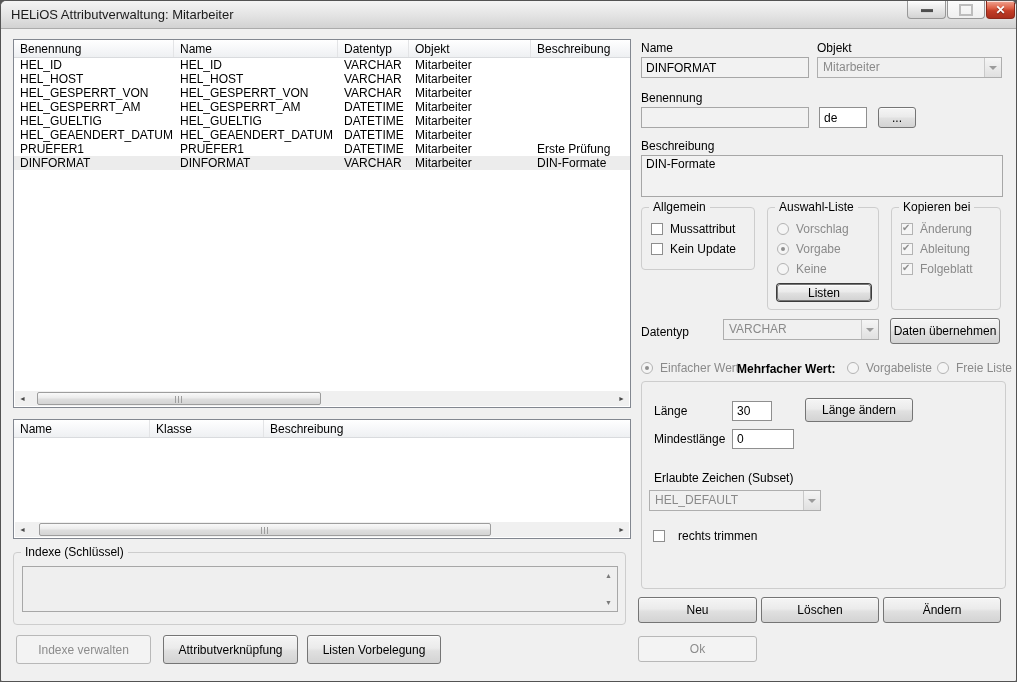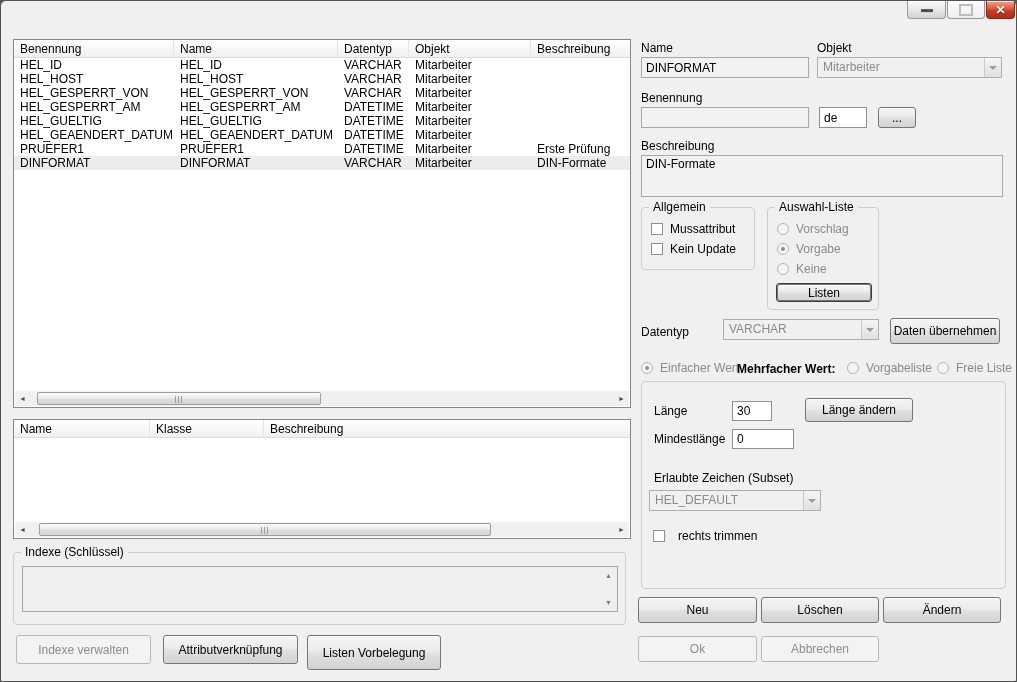--- a/index.html
+++ b/index.html
@@ -88,20 +88,23 @@
   .varea { position:absolute; background:#efefef; border:1px solid #a7a7a7; }
   .va-arrow { position:absolute; right:2px; width:13px; height:13px; color:#7a7a7a; font-size:7px;
               display:flex; align-items:center; justify-content:center; }
   .va-arrow.up{top:2px}.va-arrow.down{bottom:2px}
 </style>
 </head>
 <body>
 
 <div class="window">
 
+  <div class="titlebar">
+    <div class="title-text">HELiOS Attributverwaltung: Mitarbeiter</div>
+  </div>
   <div class="winbtn min"></div>
   <div class="winbtn max"></div>
   <div class="winbtn close"></div>
 
   <div class="listview" style="left:12px; top:38px; width:618px; height:369px;">
     <div class="lv-header">
       <div class="lv-col c0">Benennung</div>
       <div class="lv-col c1">Name</div>
       <div class="lv-col c2">Datentyp</div>
       <div class="lv-col c3">Objekt</div>
@@ -189,21 +192,21 @@
     <div class="gb-title">Indexe (Schlüssel)</div>
     <div class="varea" style="left:8px; top:13px; width:596px; height:46px;">
       <span></span>
       <div class="va-arrow up">▲</div>
       <div class="va-arrow down">▼</div>
     </div>
   </div>
 
   <div class="btn disabled" style="left:15px; top:634px; width:135px; height:29px;">Indexe verwalten</div>
   <div class="btn" style="left:162px; top:634px; width:135px; height:29px;">Attributverknüpfung</div>
-  <div class="btn" style="left:306px; top:634px; width:134px; height:35px;">Listen Vorbelegung</div>
+  <div class="btn" style="left:306px; top:634px; width:134px; height:29px;">Listen Vorbelegung</div>
 
   <div class="label" style="left:640px; top:40px;">Name</div>
   <input class="field" style="left: 640px; top: 56px; width: 168px; height: 21px;" readonly="" value="DINFORMAT">
 
   <div class="label" style="left:816px; top:40px;">Objekt</div>
   <div class="combo" style="left:816px; top:56px; width:185px; height:21px;">
     <div class="txt">Mitarbeiter</div>
     <div class="arrow-btn"></div>
   </div>
 
@@ -239,20 +242,35 @@
       <span class="radio dis sel"></span>
       <span class="label dis" style="position:static">Vorgabe</span>
     </div>
     <div class="checkrow" style="left:9px; top:54px;">
       <span class="radio dis"></span>
       <span class="label dis" style="position:static">Keine</span>
     </div>
     <div class="btn default" style="left:9px; top:76px; width:94px; height:17px;">Listen</div>
   </div>
 
+  <div class="groupbox" style="left:890px; top:206px; width:110px; height:103px;">
+    <div class="gb-title">Kopieren bei</div>
+    <div class="checkrow" style="left:9px; top:14px;">
+      <span class="cb dis checked"></span>
+      <span class="label dis" style="position:static">Änderung</span>
+    </div>
+    <div class="checkrow" style="left:9px; top:34px;">
+      <span class="cb dis checked"></span>
+      <span class="label dis" style="position:static">Ableitung</span>
+    </div>
+    <div class="checkrow" style="left:9px; top:54px;">
+      <span class="cb dis checked"></span>
+      <span class="label dis" style="position:static">Folgeblatt</span>
+    </div>
+  </div>
 
   <div class="label" style="left:640px; top:324px;">Datentyp</div>
   <div class="combo" style="left:722px; top:318px; width:156px; height:21px;">
     <div class="txt">VARCHAR</div>
     <div class="arrow-btn"></div>
   </div>
   <div class="btn" style="left:889px; top:317px; width:110px; height:26px;">Daten übernehmen</div>
 
   <div class="checkrow" style="left:640px; top:360px;">
     <span class="radio dis sel"></span>
@@ -285,15 +303,14 @@
     <div class="checkrow" style="left:11px; top:147px;">
       <span class="cb" style="margin-right:6px"></span>
       <span>rechts trimmen</span>
     </div>
   </div>
 
   <div class="btn" style="left:637px; top:596px; width:119px; height:26px;">Neu</div>
   <div class="btn" style="left:760px; top:596px; width:118px; height:26px;">Löschen</div>
   <div class="btn disabled" style="left:637px; top:635px; width:119px; height:26px;">Ok</div>
   <div class="btn" style="left:882px; top:596px; width:118px; height:26px;">Ändern</div>
-  <div class="btn disabled" style="left:760px; top:635px; width:118px; height:26px;">Abbrechen</div>
 
 </div>
 
 </body></html>

